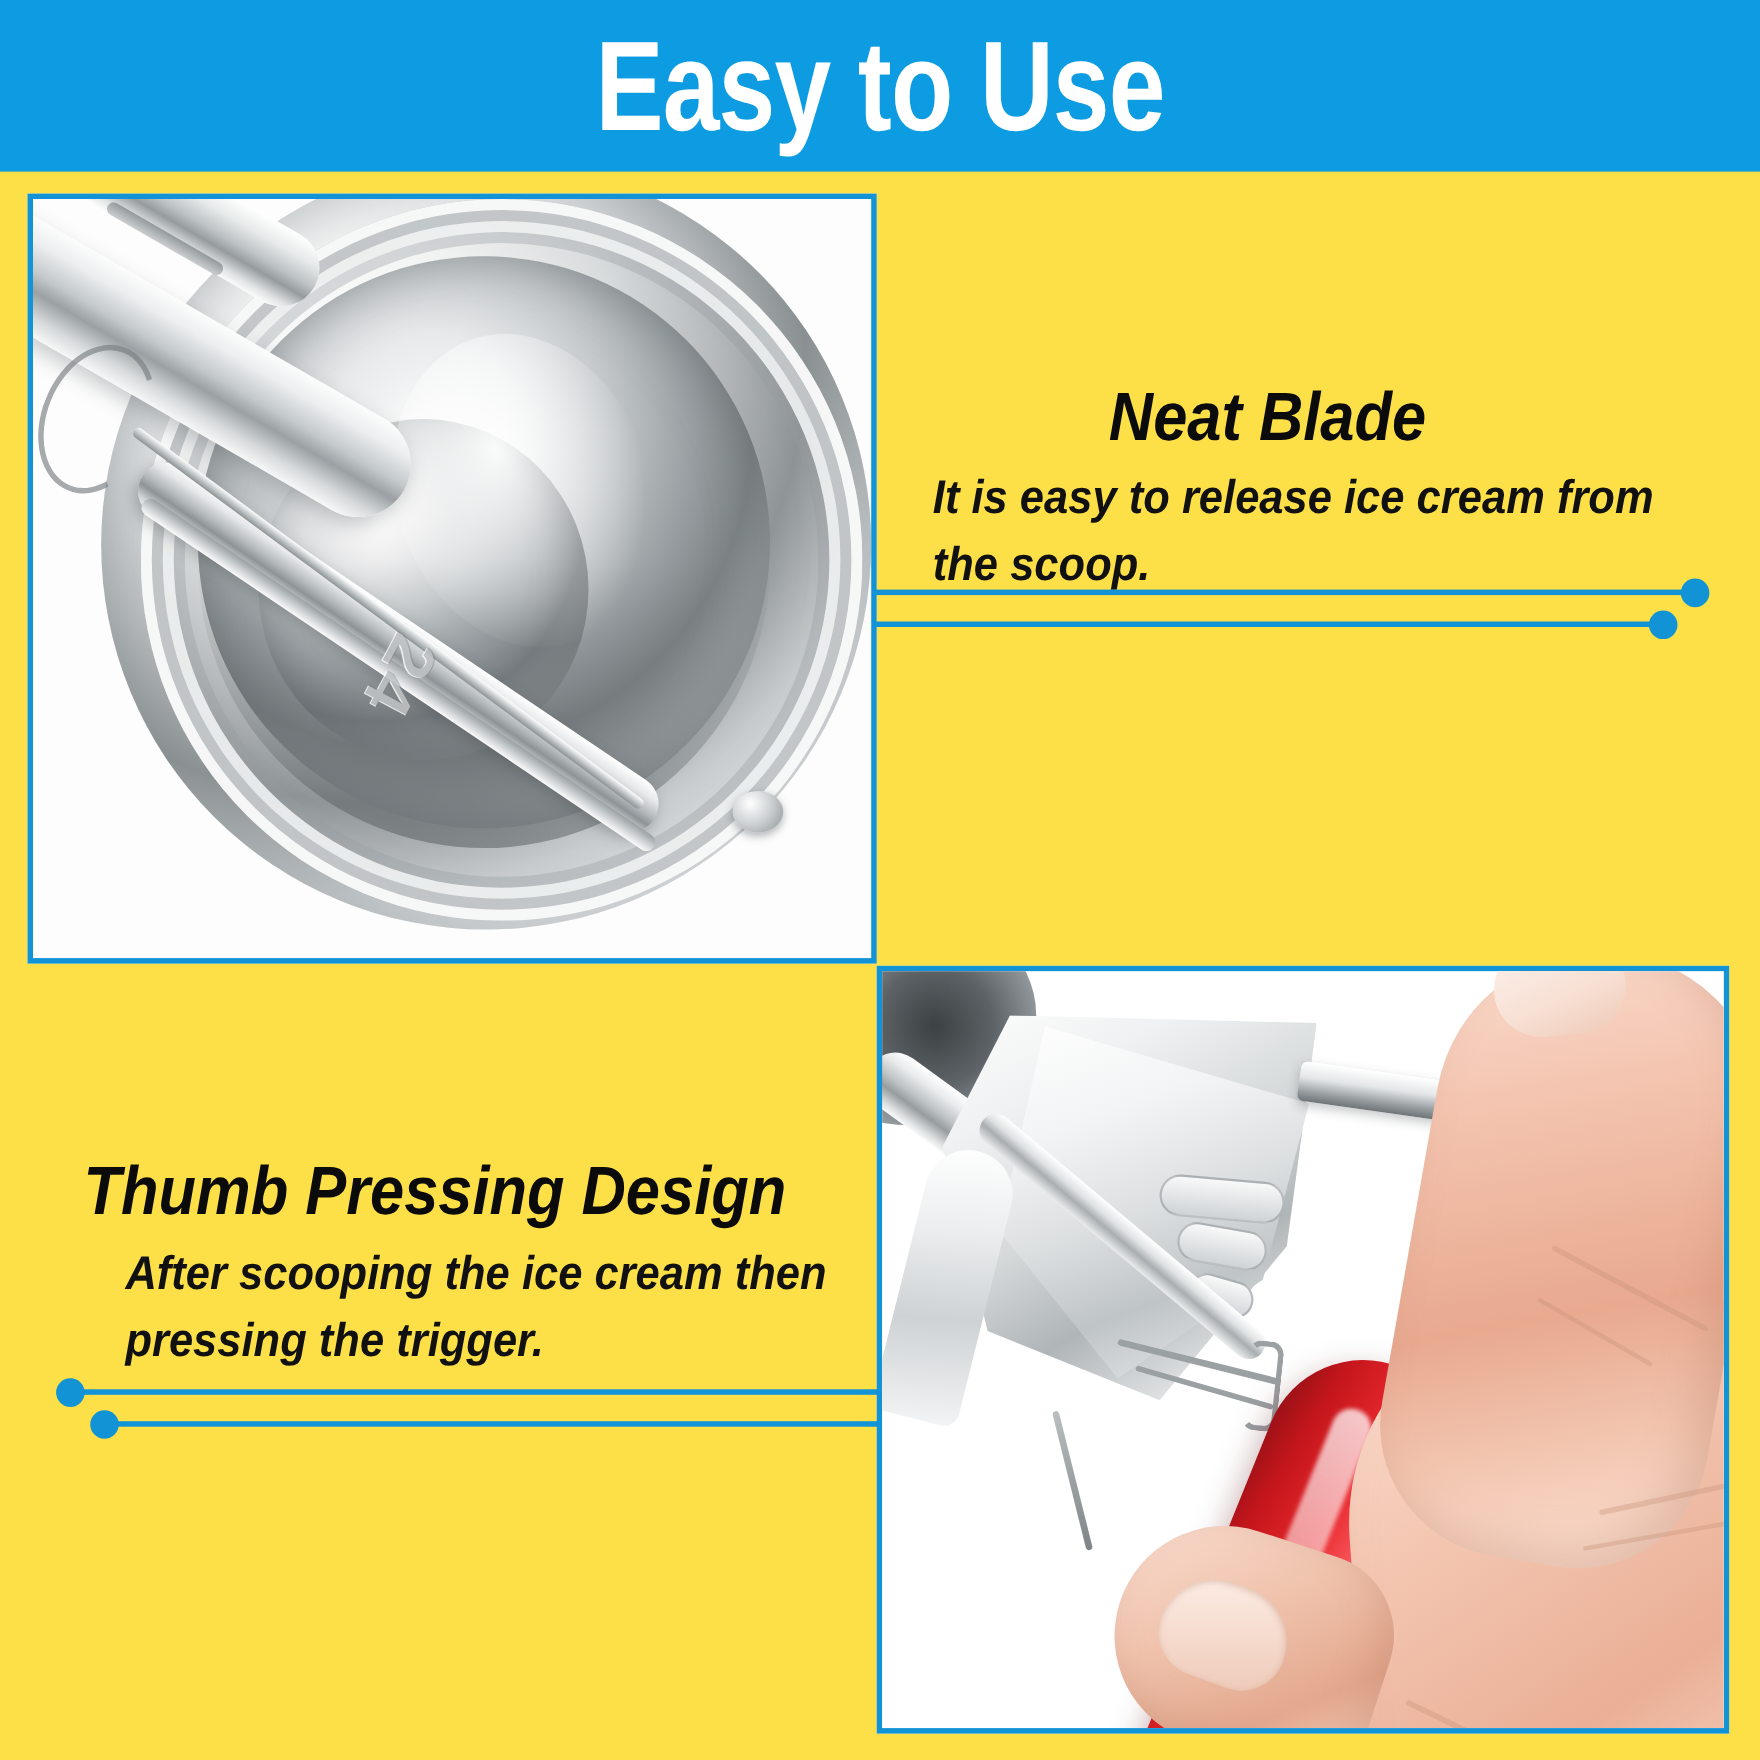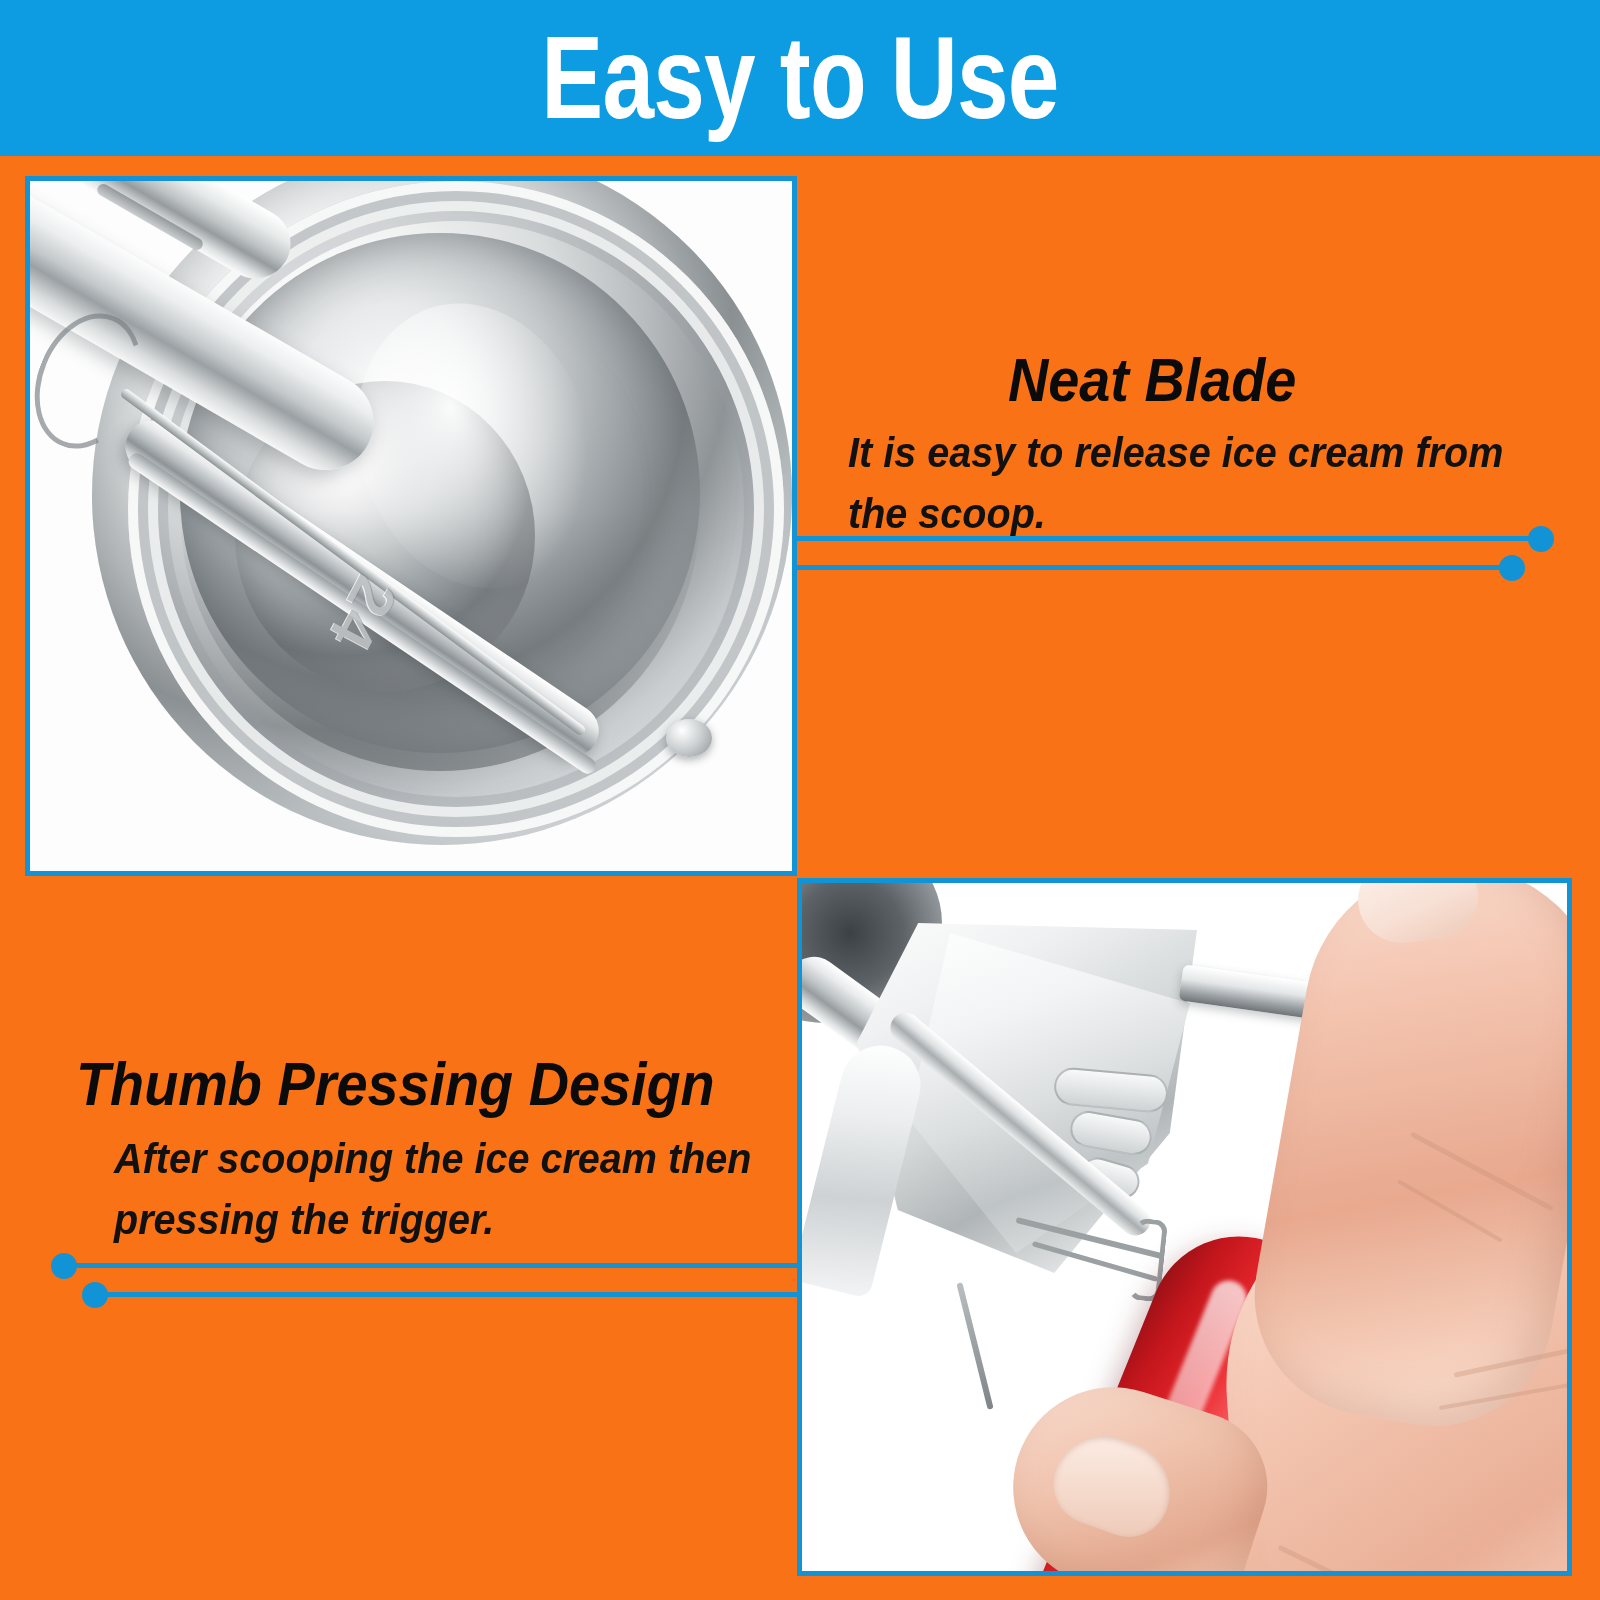--- a/index.html
+++ b/index.html
@@ -4,21 +4,21 @@
 <title>Easy to Use</title>
 <style>
   html,body{margin:0;padding:0;}
   body{
     width:1600px;height:1600px;
     background:#ffffff;
     font-family:"Liberation Sans","DejaVu Sans",sans-serif;
     overflow:hidden;
     position:relative;
   }
-  #stage{position:relative;width:1600px;height:1600px;overflow:hidden;background:#f97316;}
+  #stage{position:relative;width:1600px;height:1600px;overflow:hidden;background:#fde047;}
 
   
   .banner{
     position:absolute;left:0;top:0;width:1600px;height:156px;
     background:#0d9ce1;
   }
   .banner-title{
     position:absolute;left:0;top:0;width:1600px;height:156px;
     display:flex;align-items:center;justify-content:center;
     color:#ffffff;

